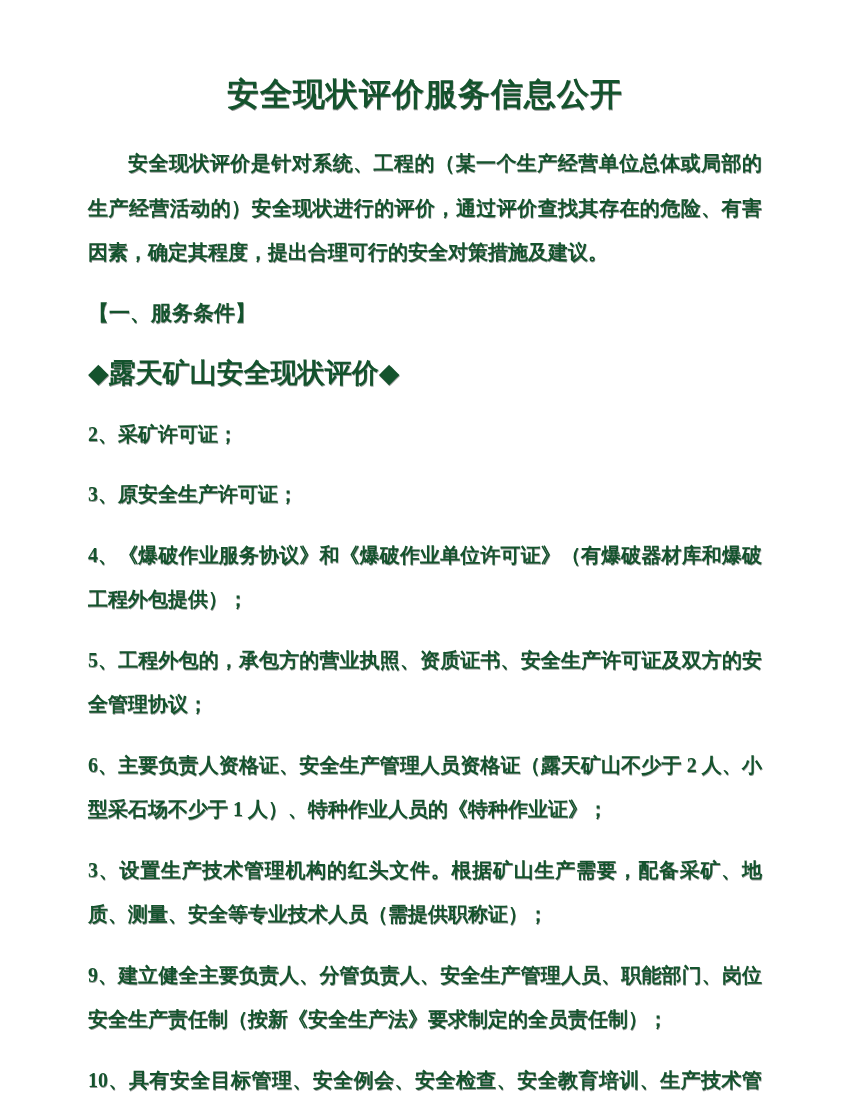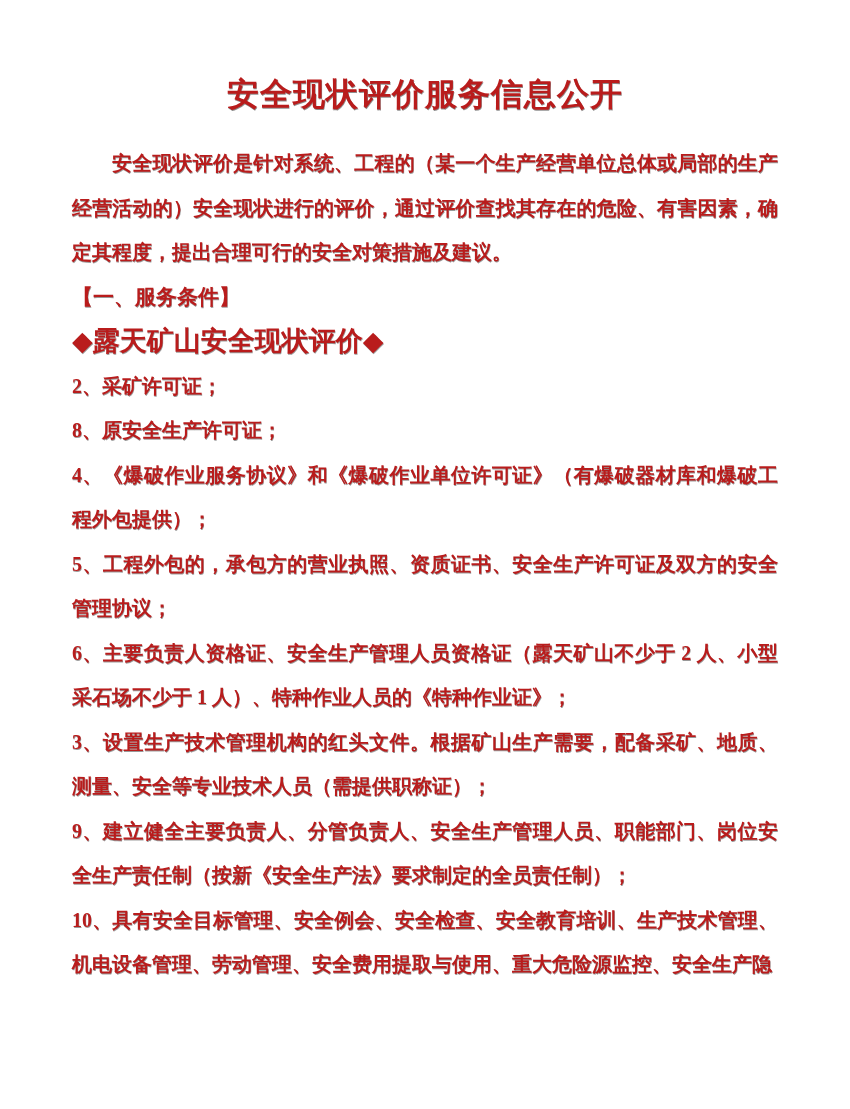--- a/index.html
+++ b/index.html
@@ -8,42 +8,42 @@
     background: #ffffff;
   }
   .page {
     position: relative;
     width: 850px;
     height: 1109px;
     background: #ffffff;
     overflow: hidden;
     font-family: "Liberation Serif", "DejaVu Serif", serif;
     font-weight: bold;
-    color: #b91c1c;
+    color: #14532d;
   }
   .content {
     position: absolute;
     left: 72px;
     top: 73px;
     width: 706px;
   }
   .doc-title {
     font-size: 32px;
     line-height: 42px;
     text-align: center;
     margin: 0 0 26px 0;
     letter-spacing: 1px;
     text-shadow: 0.6px 0.6px 0 rgba(0,0,0,0.45);
   }
   .bodyflow {
     font-size: 20px;
     line-height: 44.5px;
   }
   .bodyflow > div {
-    margin: 0;
+    margin: 16px;
     text-align: justify;
     text-shadow: 0.5px 0.5px 0 rgba(0,0,0,0.4);
   }
   .intro {
     text-indent: 2em;
   }
   .centered-heading {
     text-align: center;
     font-size: 21px;
   }
@@ -61,21 +61,21 @@
 
     <div class="bodyflow">
 
       <div class="intro">安全现状评价是针对系统、工程的（某一个生产经营单位总体或局部的生产经营活动的）安全现状进行的评价，通过评价查找其存在的危险、有害因素，确定其程度，提出合理可行的安全对策措施及建议。</div>
 
       <div class="centered-heading">【一、服务条件】</div>
 
       <div class="sub-heading">◆露天矿山安全现状评价◆</div>
 
       <div>2、采矿许可证；</div>
-      <div>8、原安全生产许可证；</div>
+      <div>3、原安全生产许可证；</div>
       <div>4、《爆破作业服务协议》和《爆破作业单位许可证》（有爆破器材库和爆破工程外包提供）；</div>
       <div>5、工程外包的，承包方的营业执照、资质证书、安全生产许可证及双方的安全管理协议；</div>
       <div>6、主要负责人资格证、安全生产管理人员资格证（露天矿山不少于 2 人、小型采石场不少于 1 人）、特种作业人员的《特种作业证》；</div>
       <div>3、设置生产技术管理机构的红头文件。根据矿山生产需要，配备采矿、地质、测量、安全等专业技术人员（需提供职称证）；</div>
       <div>9、建立健全主要负责人、分管负责人、安全生产管理人员、职能部门、岗位安全生产责任制（按新《安全生产法》要求制定的全员责任制）；</div>
       <div>10、具有安全目标管理、安全例会、安全检查、安全教育培训、生产技术管理、机电设备管理、劳动管理、安全费用提取与使用、重大危险源监控、安全生产隐</div>
 
     </div>
   </div>
 </div>

